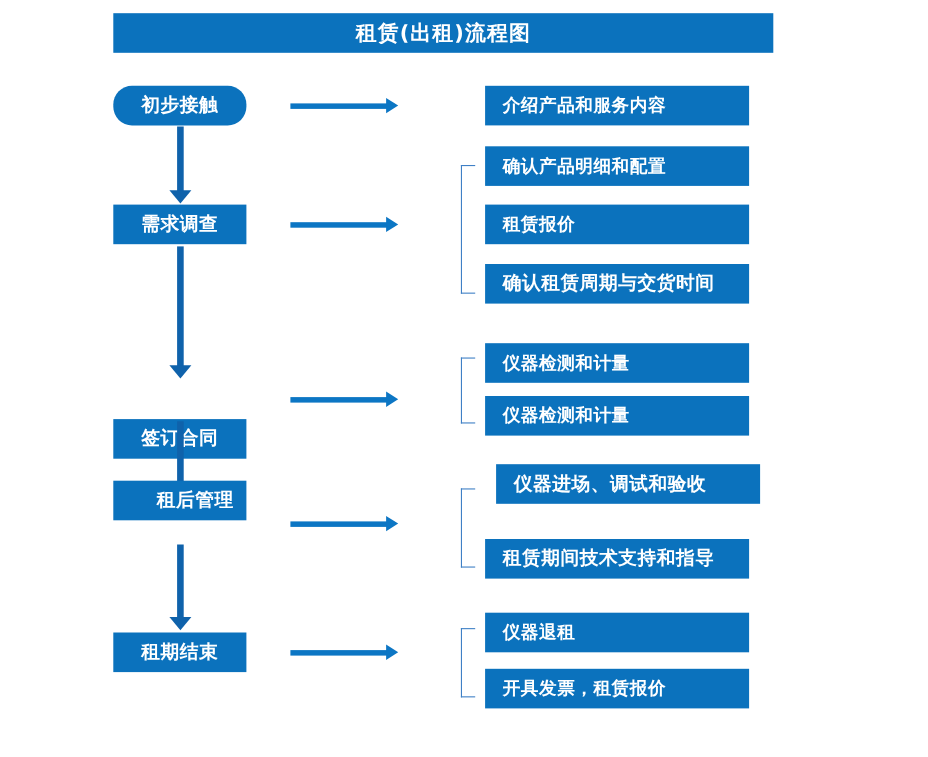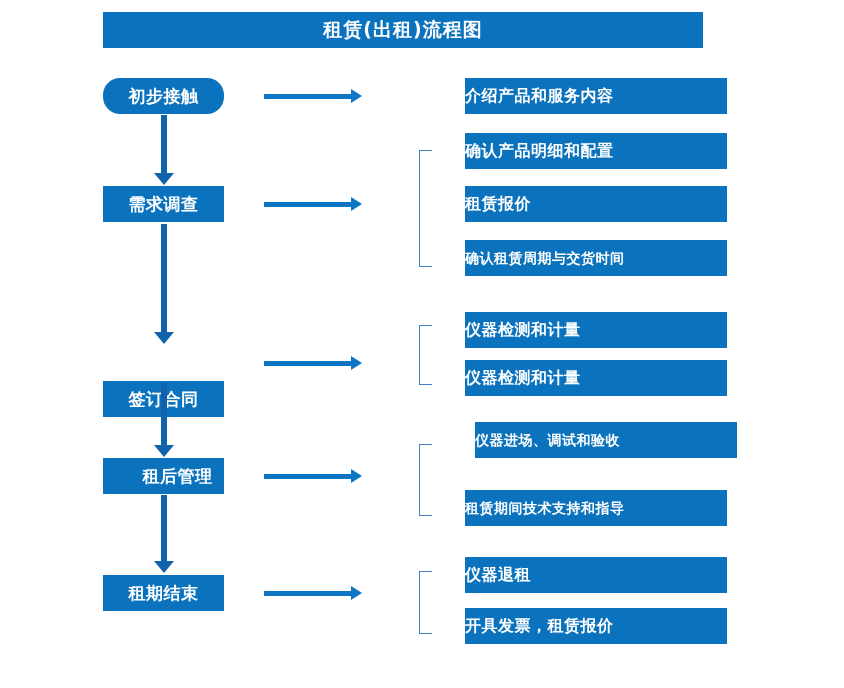--- a/index.html
+++ b/index.html
@@ -48,28 +48,28 @@
     letter-spacing: 1px;
   }
   .stage-box {
     left: 103px;
     width: 121px;
     height: 36px;
     font-size: 17px;
     justify-content: center;
   }
   .detail-box {
-    left: 465px;
-    width: 262px;
+    left: 441px;
+    width: 240px;
     height: 36px;
     font-size: 16px;
-    padding-left: 0;
+    padding-left: 16px;
   }
   .detail-box.wide {
-    font-size: 14px;
+    font-size: 17px;
   }
   
   .h-arrow {
     position: absolute;
     height: 14px;
   }
   .h-arrow .shaft {
     position: absolute;
     left: 0;
     top: 5px;
@@ -165,21 +165,21 @@
   <div class="bracket" style="left:419px; top:325px; height:60px;"></div>
 
   <div class="box detail-box" style="top:312px;">仪器检测和计量</div>
   <div class="box detail-box" style="top:360px;">仪器检测和计量</div>
 
   <div class="v-arrow" style="left:154px; top:383px; height:74px;">
     <div class="shaft" style="height:63px;"></div>
     <div class="head" style="top:62px;"></div>
   </div>
 
-  <div class="box stage-box" style="top:458px;padding-left:28px;">租后管理</div>
+  <div class="box stage-box" style="top:437px;padding-left:28px;">租后管理</div>
 
   <div class="h-arrow" style="left:264px; top:469px; width:98px;">
     <div class="shaft" style="width:88px;"></div>
     <div class="head" style="left:87px;"></div>
   </div>
 
   <div class="bracket" style="left:419px; top:444px; height:72px;"></div>
 
   <div class="box detail-box wide" style="top:422px;margin-left:10px;">仪器进场、调试和验收</div>
   <div class="box detail-box wide" style="top:490px;">租赁期间技术支持和指导</div>

